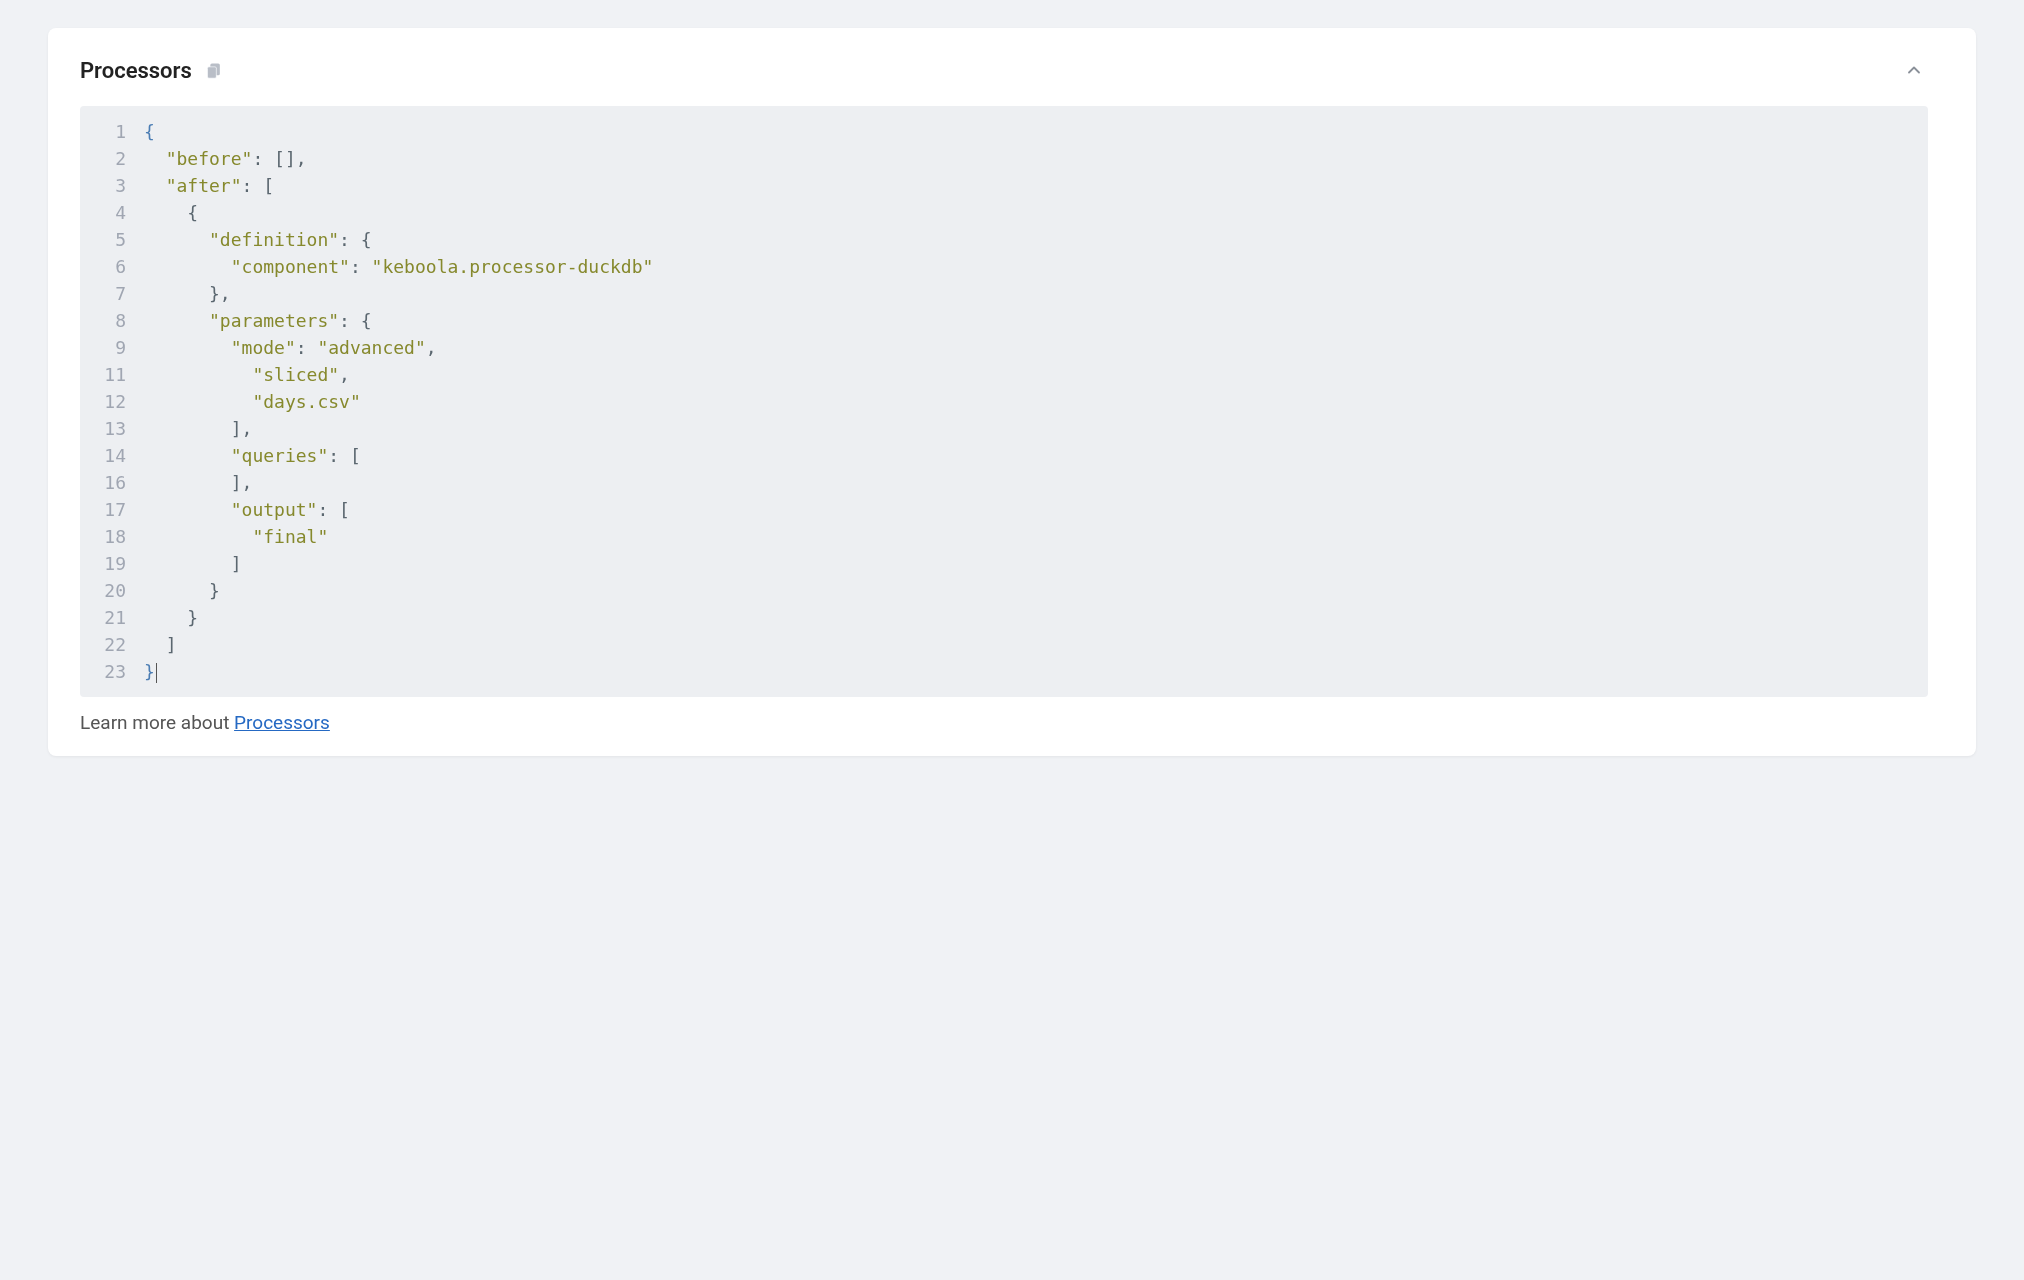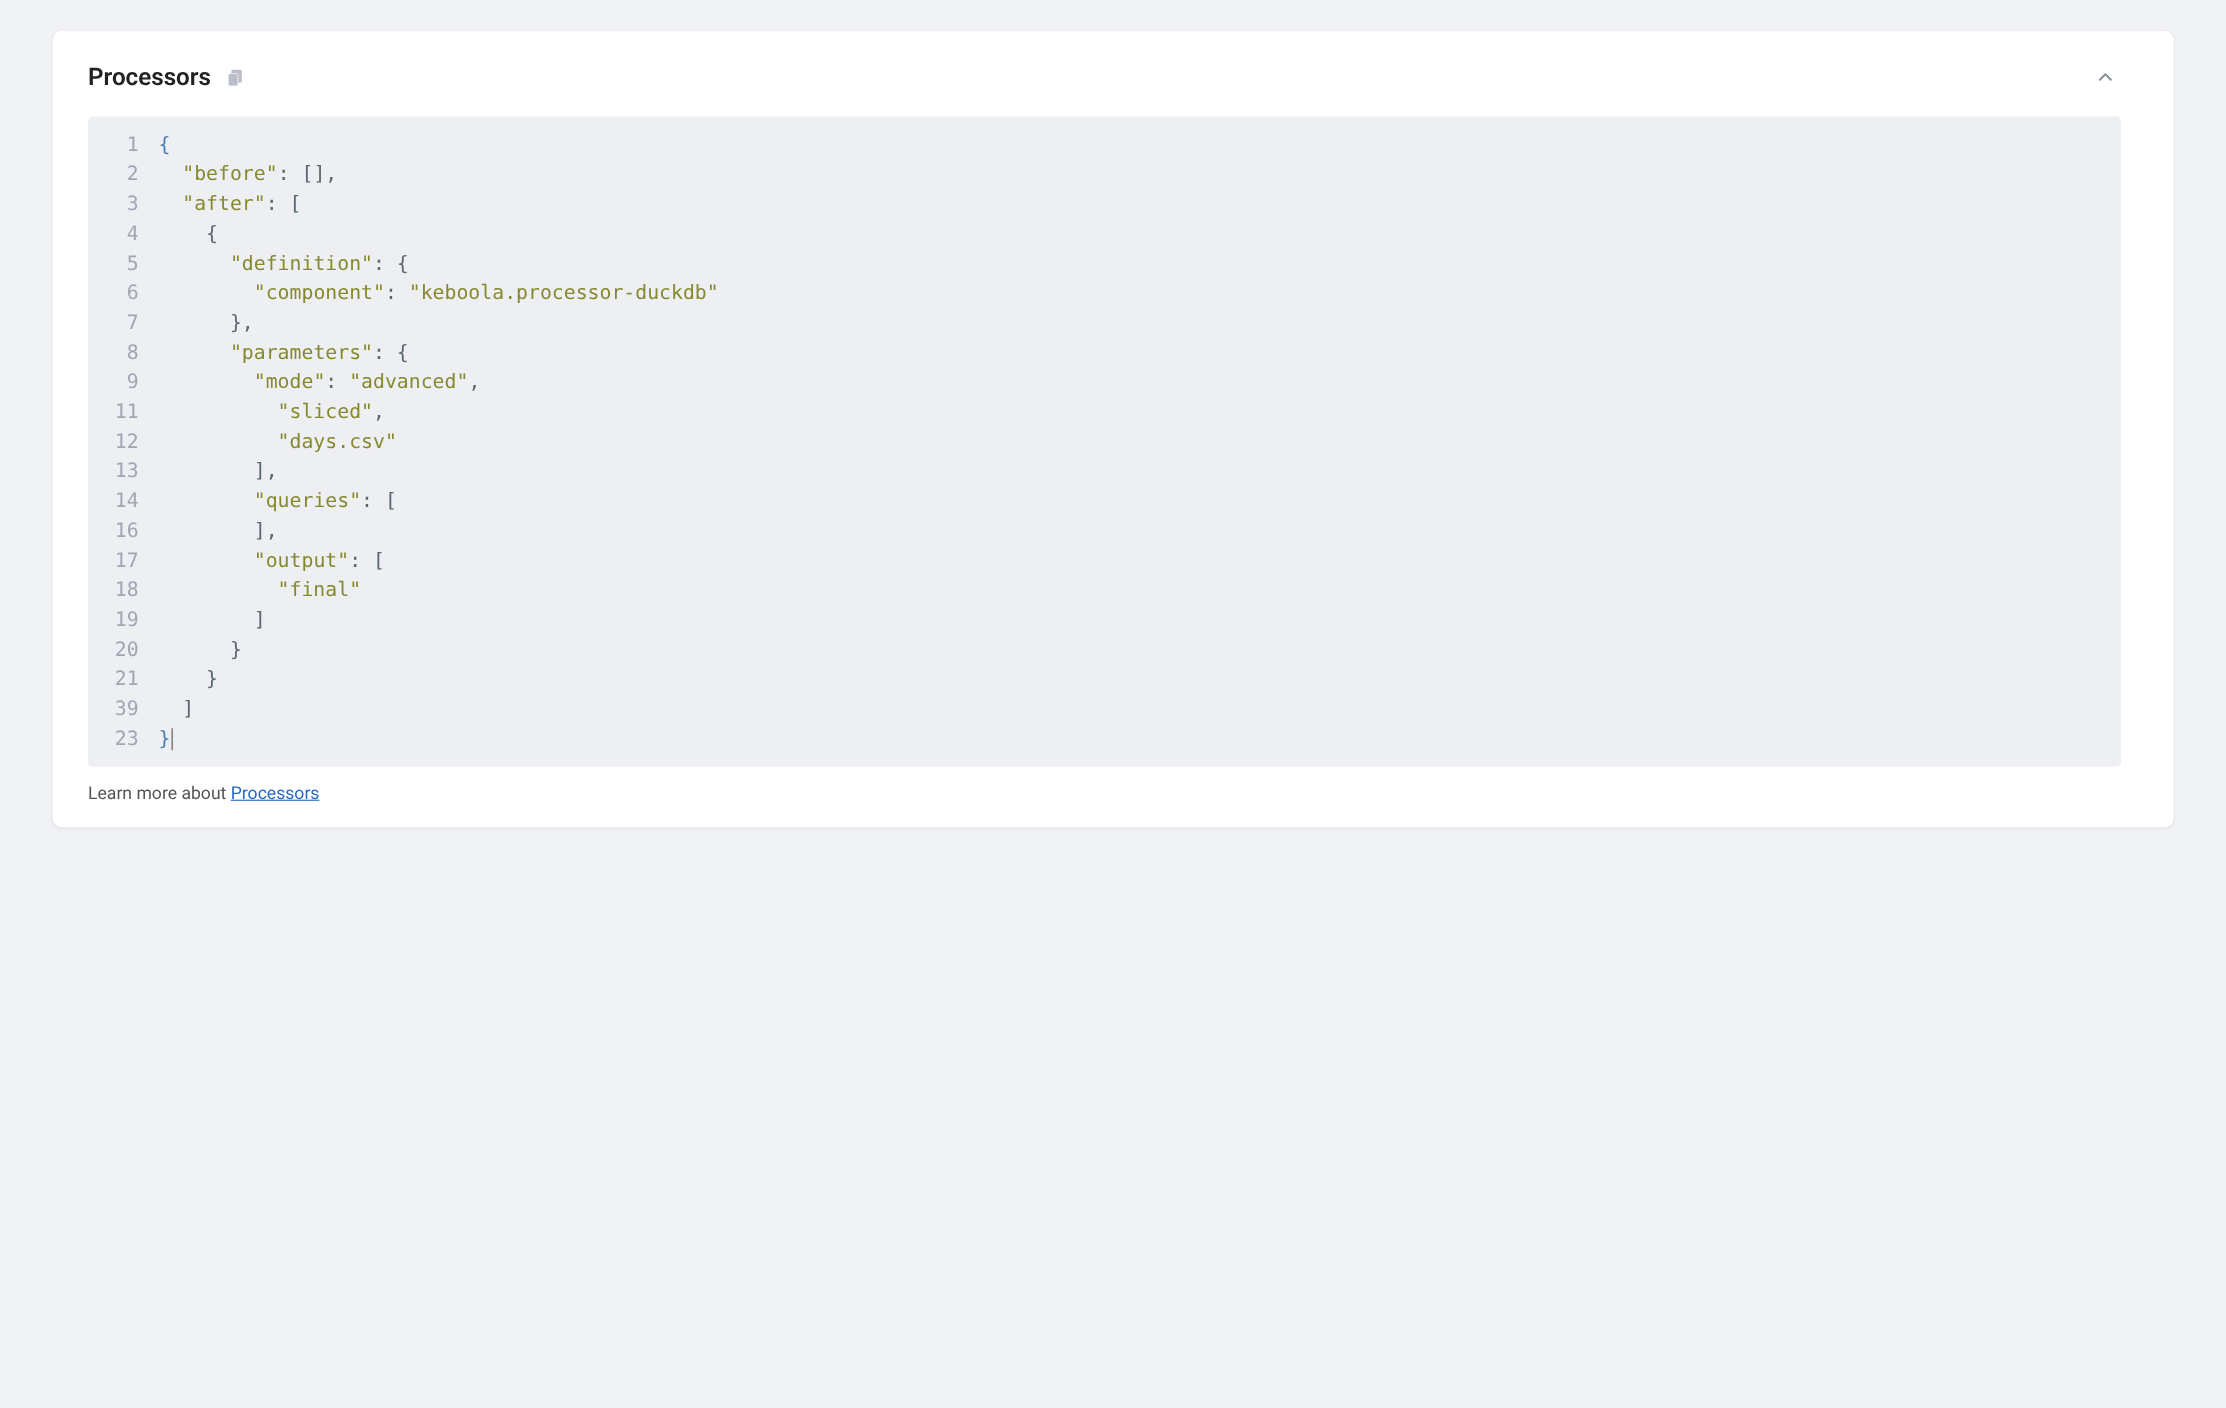--- a/index.html
+++ b/index.html
@@ -69,21 +69,21 @@
   .cursor-bar {
     display: inline-block;
     width: 1px;
     height: 20px;
     background: #555;
     vertical-align: middle;
     margin-left: 1px;
   }
   .footer {
     margin-top: 14px;
-    font-size: 16px;
+    font-size: 19px;
     color: #555;
   }
   .footer a {
     color: #2569c3;
     text-decoration: underline;
   }
 </style>
 </head>
 <body>
 
@@ -120,21 +120,21 @@
       <div class="line"><div class="gutter">11</div><div class="code"><span class="t-punct">          </span><span class="t-string">"sliced"</span><span class="t-punct">,</span></div></div>
       <div class="line"><div class="gutter">12</div><div class="code"><span class="t-punct">          </span><span class="t-string">"days.csv"</span></div></div>
       <div class="line"><div class="gutter">13</div><div class="code"><span class="t-punct">        ],</span></div></div>
       <div class="line"><div class="gutter">14</div><div class="code"><span class="t-punct">        </span><span class="t-string">"queries"</span><span class="t-punct">: [</span></div></div>
       <div class="line"><div class="gutter">16</div><div class="code"><span class="t-punct">        ],</span></div></div>
       <div class="line"><div class="gutter">17</div><div class="code"><span class="t-punct">        </span><span class="t-string">"output"</span><span class="t-punct">: [</span></div></div>
       <div class="line"><div class="gutter">18</div><div class="code"><span class="t-punct">          </span><span class="t-string">"final"</span></div></div>
       <div class="line"><div class="gutter">19</div><div class="code"><span class="t-punct">        ]</span></div></div>
       <div class="line"><div class="gutter">20</div><div class="code"><span class="t-punct">      }</span></div></div>
       <div class="line"><div class="gutter">21</div><div class="code"><span class="t-punct">    }</span></div></div>
-      <div class="line"><div class="gutter">39</div><div class="code"><span class="t-punct">  ]</span></div></div>
+      <div class="line"><div class="gutter">22</div><div class="code"><span class="t-punct">  ]</span></div></div>
       <div class="line"><div class="gutter">23</div><div class="code"><span class="t-brace">}</span><span class="cursor-bar"></span></div></div>
     </div>
 
   <div class="footer">
     <span>Learn more about </span><a href="#">Processors</a>
   </div>
 
 </div>
 
 </body></html>

